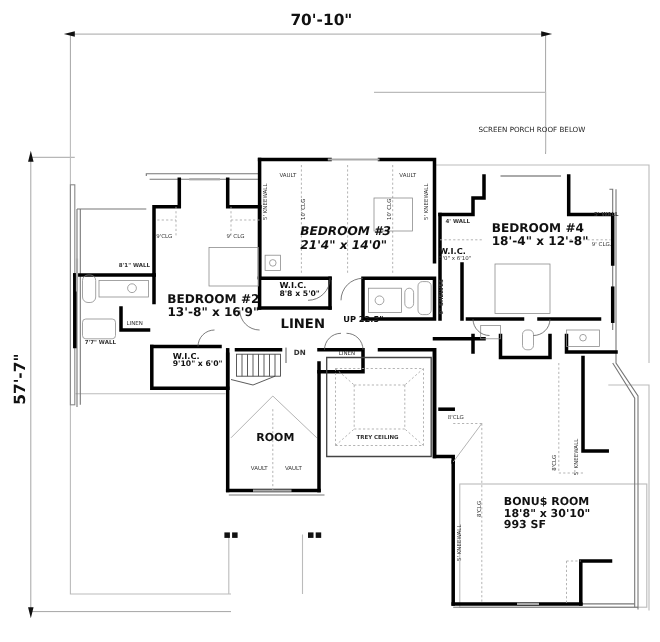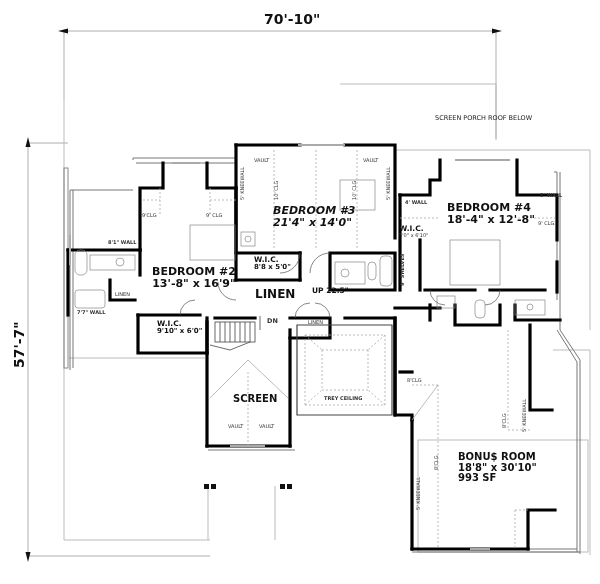--- a/index.html
+++ b/index.html
@@ -240,21 +240,21 @@
   <div>W.I.C.</div>
   <div class="tiny">5'0" x 6'10"</div>
 </div>
 
 <div class="lbl" style="left:157px; top:320px; font-size:7.5px;">
   <div>W.I.C.</div>
   <div class="sub" style="font-weight:bold;">9'10" x 6'0"</div>
 </div>
 
 <div class="lbl" style="left:255px; top:288px; font-size:12px;">LINEN</div>
-<div class="lbl" style="left:233px; top:394px; font-size:10px;">SCREEN</div>
+<div class="lbl" style="left:233px; top:394px; font-size:10px;">ROOM</div>
 
 <div class="lbl" style="left:458px; top:452px; font-size:10px;">
   <div>BONU$ ROOM</div>
   <div>18'8" x 30'10"</div>
   <div>993 SF</div>
 </div>
 
 <div class="lbl tiny" style="left:254px; top:158px;">VAULT</div>
 <div class="lbl tiny" style="left:363px; top:158px;">VAULT</div>
 <div class="lbl tiny" style="left:228px; top:424px;">VAULT</div>

